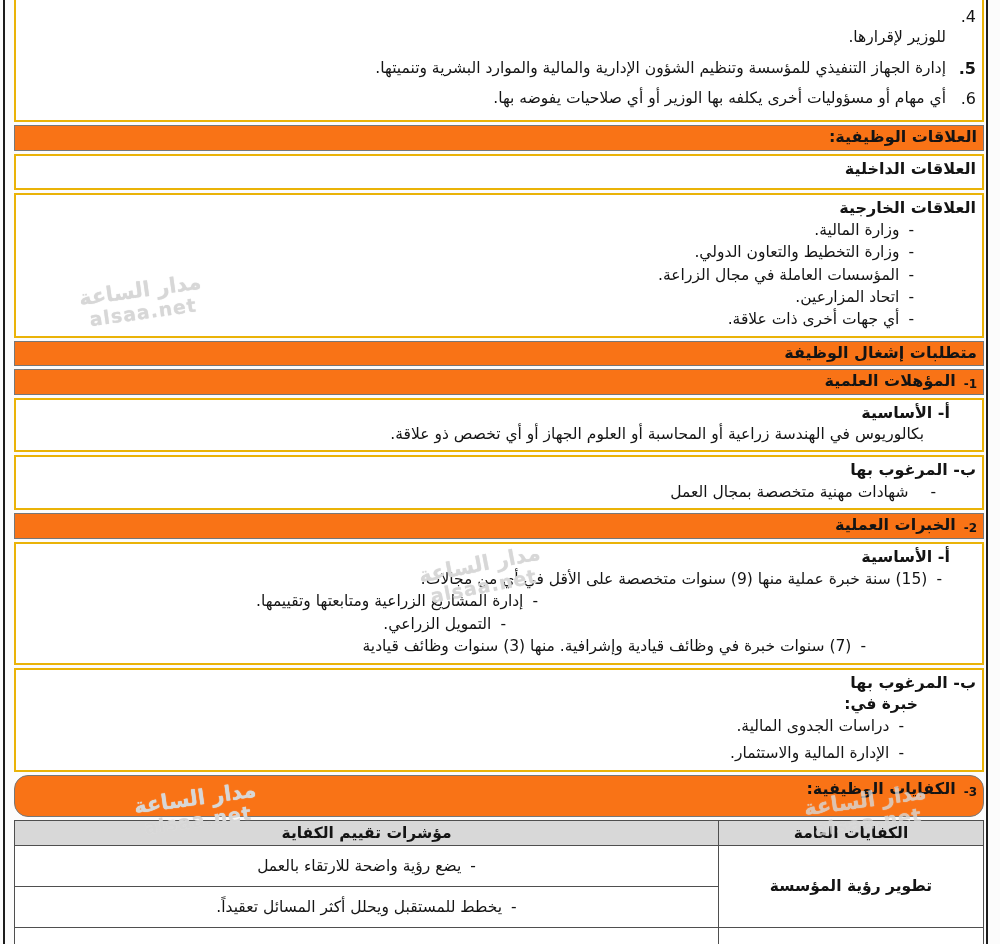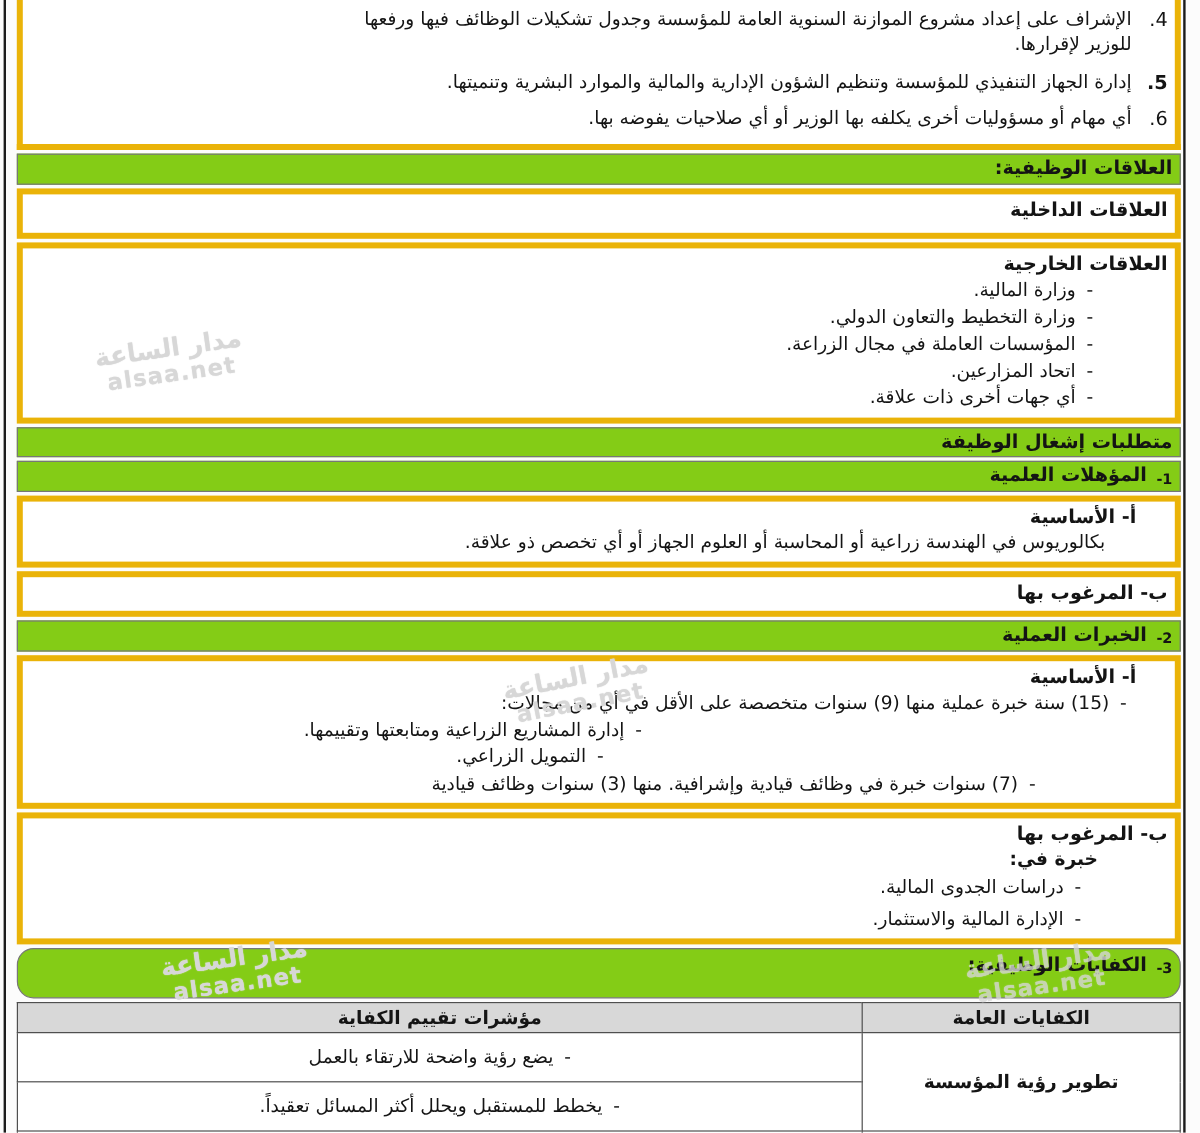--- a/index.html
+++ b/index.html
@@ -7,26 +7,26 @@
     width:1000px;height:944px;position:relative;overflow:hidden;
     background:#fcfcfc;color:#141414;
     font-family:"DejaVu Sans",sans-serif;
     direction:rtl;
   }
   .edge-line{position:absolute;top:0;bottom:0;width:2px;background:#1c1c1c;}
   .edge-left{left:3px;}
   .edge-right{right:12px;}
   .content{position:absolute;top:0;right:16px;left:14px;}
   .box{
-    background:#ffffff;border:5px solid #eab308;
+    background:#ffffff;border:2px solid #eab308;
     margin-bottom:3px;padding:2px 6px 4px 6px;
     font-size:15.5px;line-height:1.38;
   }
   .band{
-    background:#84cc16;border:1px solid #777;
+    background:#f97316;border:1px solid #777;
     margin-bottom:3px;padding:1px 6px 2px 6px;
     font-weight:bold;font-size:16px;line-height:1.3;
   }
   .band-num{font-size:12px;font-weight:bold;position:relative;top:2px;margin-left:8px;}
   .bold-title{font-weight:bold;font-size:16px;}
   .duty{display:flex;margin:4px 0 6px 0;}
   .duty .num{min-width:30px;text-align:right;font-size:16px;}
   .duty .num.bold{font-weight:bold;}
   .duty .dtext{flex:1;text-align:right;}
   .duty .cont{padding-left:175px;text-align:left;}
@@ -72,21 +72,21 @@
 <div class="edge-line edge-left"></div>
 <div class="edge-line edge-right"></div>
 <div class="artifact" style="right:148px;top:0;width:10px;height:5px;"></div>
 
 <div class="content">
 
   <div class="box" style="border-top:none;min-height:108px;">
     <div class="duty">
       <span class="num">4.</span>
       <span class="dtext">
-        <span>الإشراف على إعداد مشروع الموازنة السنوية العامة للمؤسسة وجدول تشكيلات الوظائف فيها ورفعها</span><br>
+        <br>
         <span class="cont" style="display:block;text-align:right;">للوزير لإقرارها.</span>
       </span>
     </div>
     <div class="duty" style="margin-top:9px;">
       <span class="num bold">5.</span>
       <span class="dtext">إدارة الجهاز التنفيذي للمؤسسة وتنظيم الشؤون الإدارية والمالية والموارد البشرية وتنميتها.</span>
     </div>
     <div class="duty" style="margin-top:8px;">
       <span class="num">6.</span>
       <span class="dtext">أي مهام أو مسؤوليات أخرى يكلفه بها الوزير أو أي صلاحيات يفوضه بها.</span>
@@ -118,20 +118,21 @@
     <span class="band-num">1-</span><span>المؤهلات العلمية</span>
   </div>
 
   <div class="box">
     <div class="bold-title indent-a">أ-  الأساسية</div>
     <div class="indent-body">بكالوريوس في الهندسة زراعية أو المحاسبة أو العلوم الجهاز أو أي تخصص ذو علاقة.</div>
   </div>
 
   <div class="box">
     <div class="bold-title">ب- المرغوب بها</div>
+    <div class="dash-line" style="padding-right:40px;"><span class="dash-gap">-</span><span>شهادات مهنية متخصصة بمجال العمل</span></div>
   </div>
 
   <div class="band">
     <span class="band-num">2-</span><span>الخبرات العملية</span>
   </div>
 
   <div class="box">
     <div class="bold-title indent-a">أ-  الأساسية</div>
     <div class="dash-line line15"><span class="dash">-</span><span>(15) سنة خبرة عملية منها (9) سنوات متخصصة على الأقل في أي من مجالات:</span></div>
     <div class="dash-line sub1"><span class="dash">-</span><span>إدارة المشاريع الزراعية ومتابعتها وتقييمها.</span></div>

